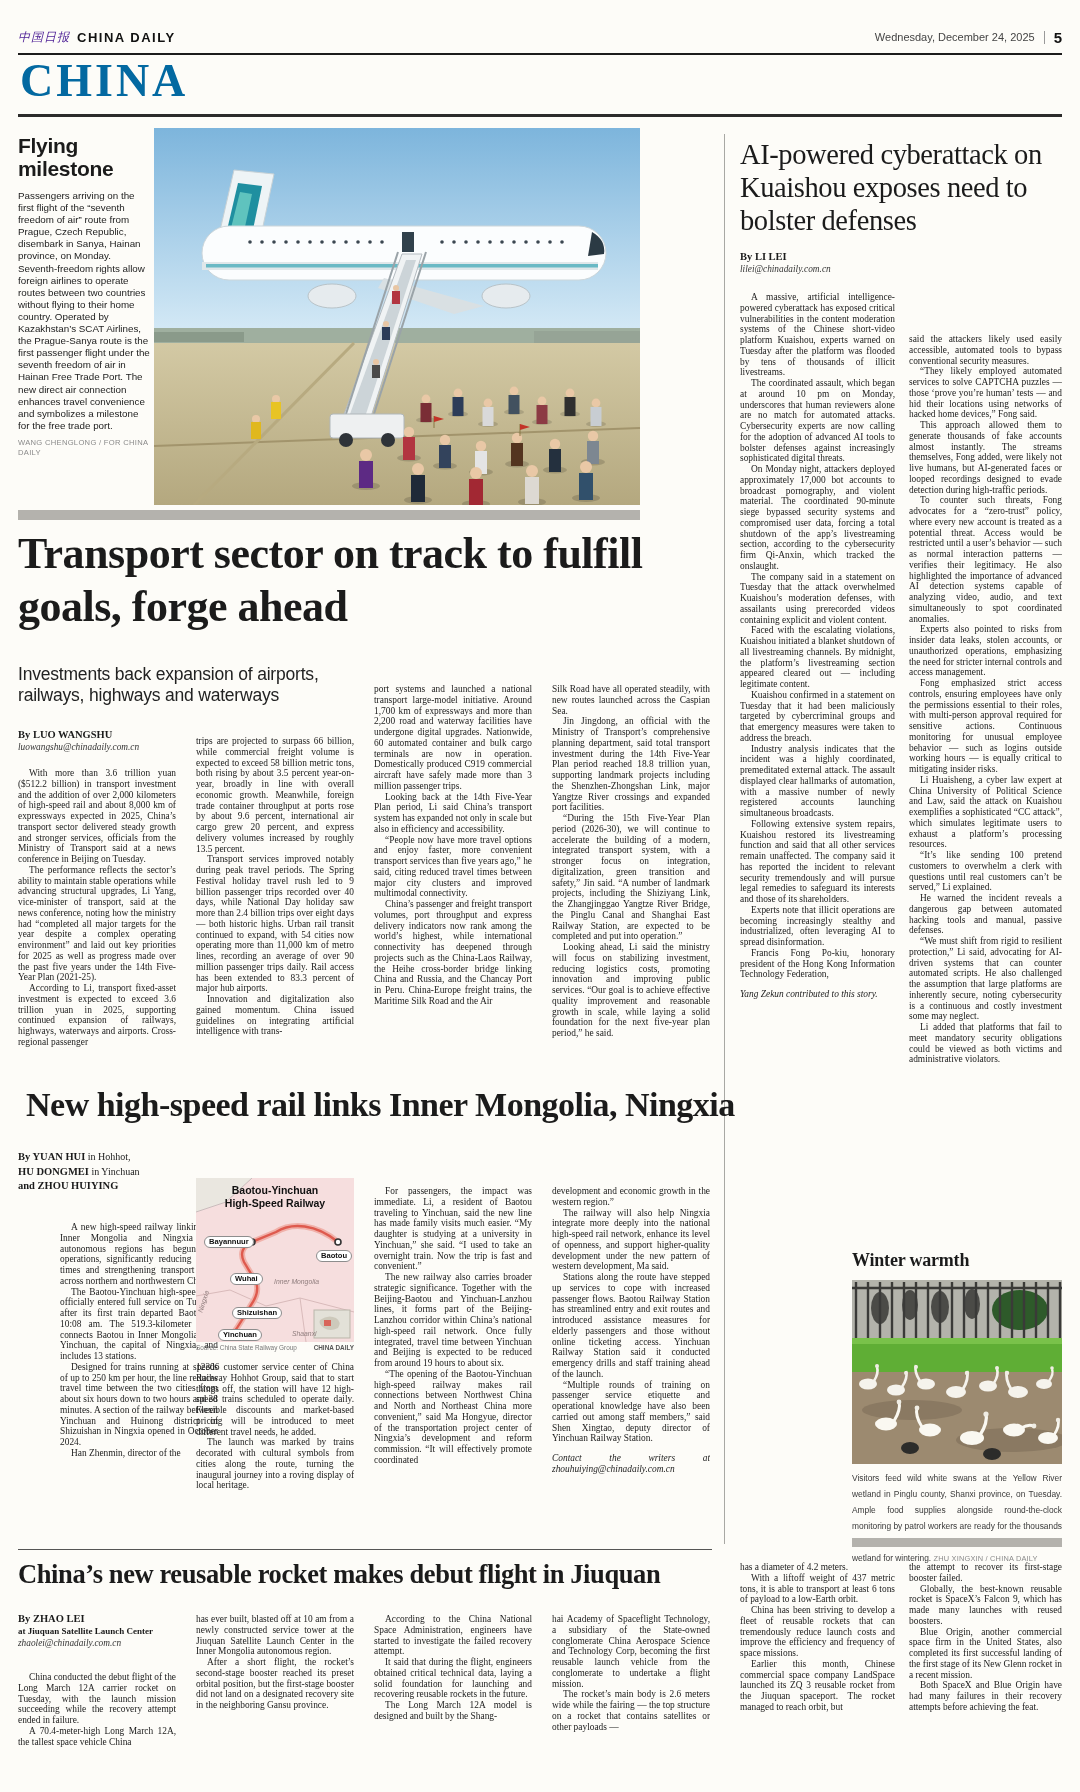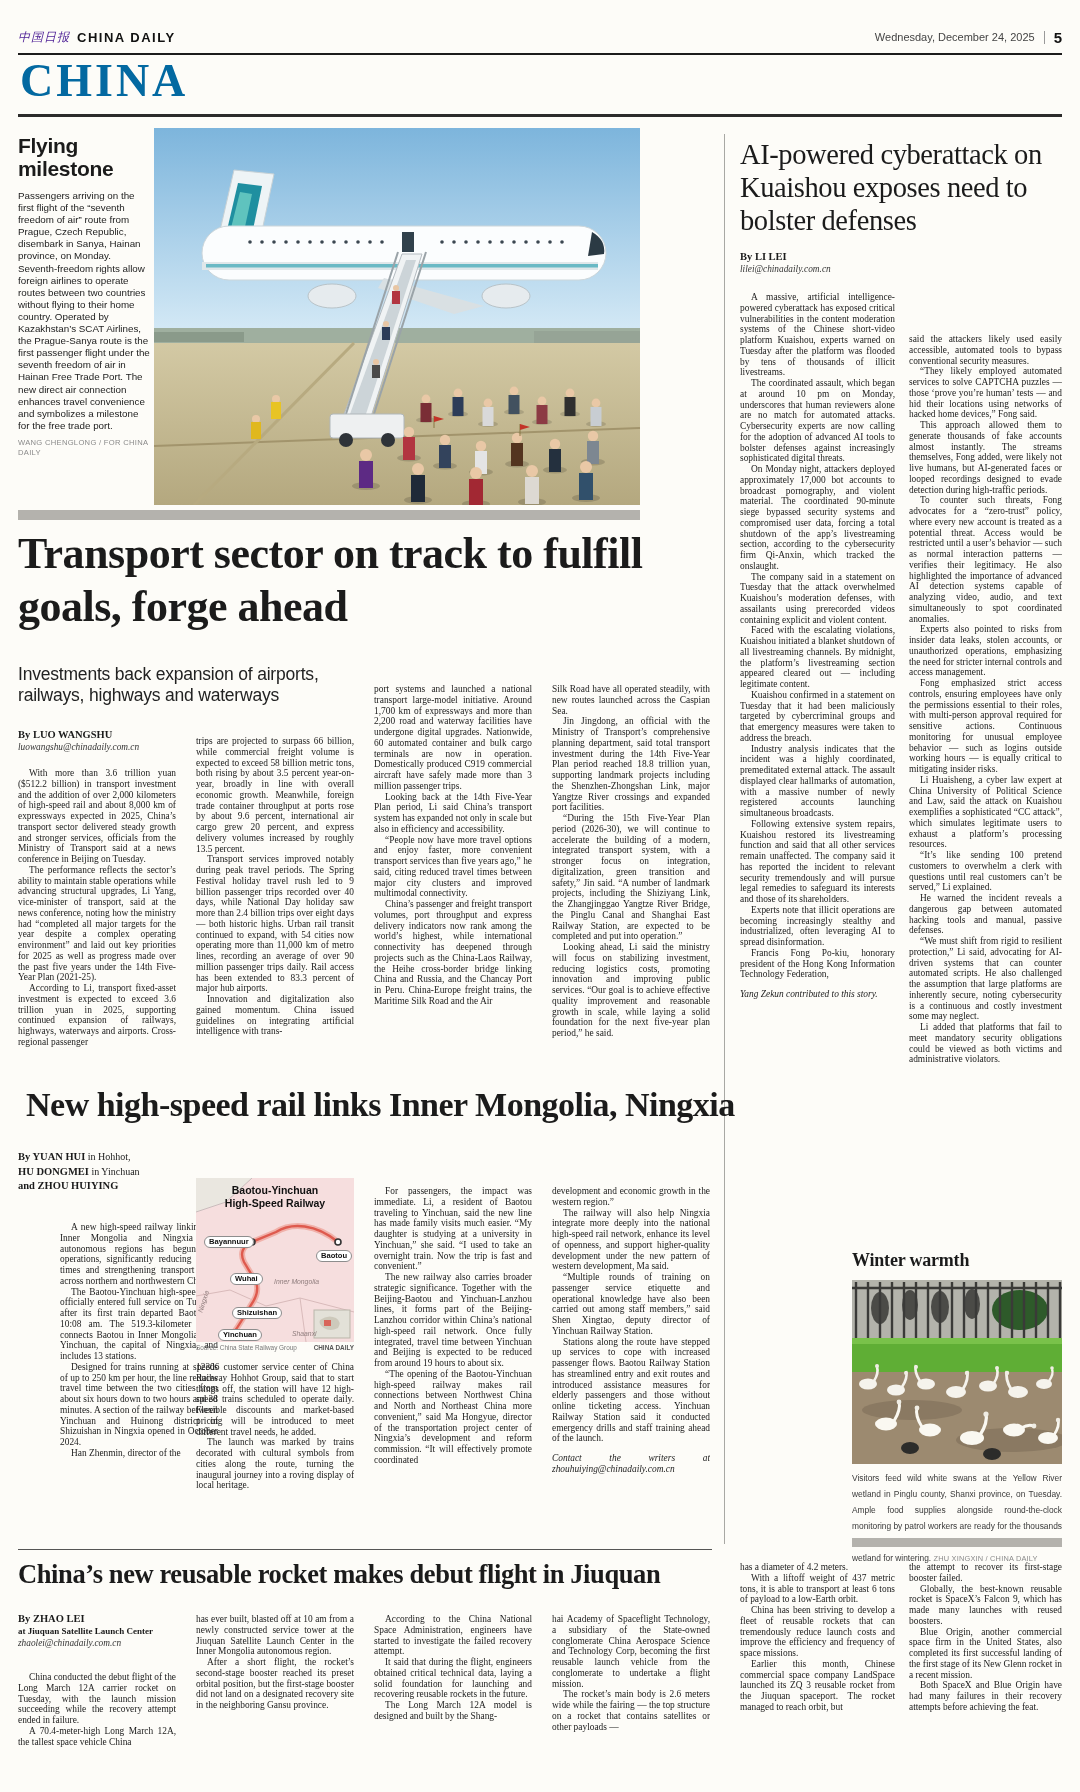--- a/index.html
+++ b/index.html
@@ -526,22 +526,22 @@
   </div>
 
   <div class="abs col" id="r-col3">
       <p>For passengers, the impact was immediate. Li, a resident of Baotou traveling to Yinchuan, said the new line has made family visits much easier. “My daughter is studying at a university in Yinchuan,” she said. “I used to take an overnight train. Now the trip is fast and convenient.”</p>
       <p>The new railway also carries broader strategic significance. Together with the Beijing-Baotou and Yinchuan-Lanzhou lines, it forms part of the Beijing-Lanzhou corridor within China’s national high-speed rail network. Once fully integrated, travel time between Yinchuan and Beijing is expected to be reduced from around 19 hours to about six.</p>
       <p>“The opening of the Baotou-Yinchuan high-speed railway makes rail connections between Northwest China and North and Northeast China more convenient,” said Ma Hongyue, director of the transportation project center of Ningxia’s development and reform commission. “It will effectively promote coordinated</p>
     </div>
   <div class="abs col" id="r-col4">
       <p class="c">development and economic growth in the western region.”</p>
       <p>The railway will also help Ningxia integrate more deeply into the national high-speed rail network, enhance its level of openness, and support higher-quality development under the new pattern of western development, Ma said.</p>
+      <p>Stations along the route have stepped up services to cope with increased passenger flows. Baotou Railway Station has streamlined entry and exit routes and introduced assistance measures for elderly passengers and those without online ticketing access. Yinchuan Railway Station said it conducted emergency drills and staff training ahead of the launch.</p>
       <p>“Multiple rounds of training on passenger service etiquette and operational knowledge have also been carried out among staff members,” said Shen Xingtao, deputy director of Yinchuan Railway Station.</p>
-      <p>Stations along the route have stepped up services to cope with increased passenger flows. Baotou Railway Station has streamlined entry and exit routes and introduced assistance measures for elderly passengers and those without online ticketing access. Yinchuan Railway Station said it conducted emergency drills and staff training ahead of the launch.</p>
       <p class="i">Contact the writers at zhouhuiying@chinadaily.com.cn</p>
     </div>
 
   <div class="abs" id="rule-bot"></div>
   <div class="abs" id="rk-head">China’s new reusable rocket makes debut flight in Jiuquan</div>
   <div class="abs byline" id="rk-byline">
     <div class="by">By ZHAO LEI</div>
     <div class="loc">at Jiuquan Satellite Launch Center</div>
     <div class="em">zhaolei@chinadaily.com.cn</div>
   </div>

